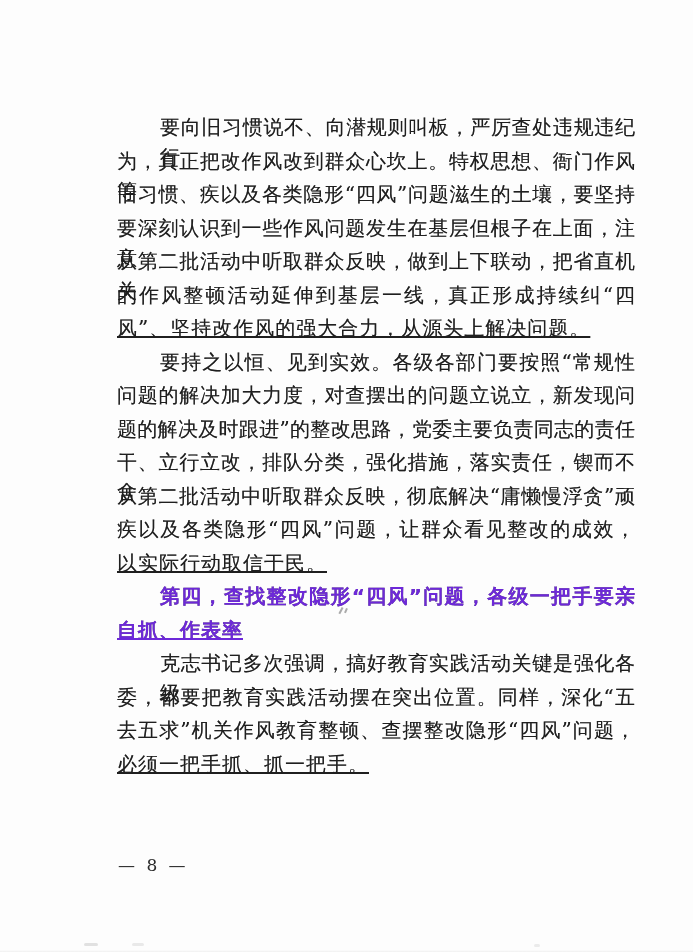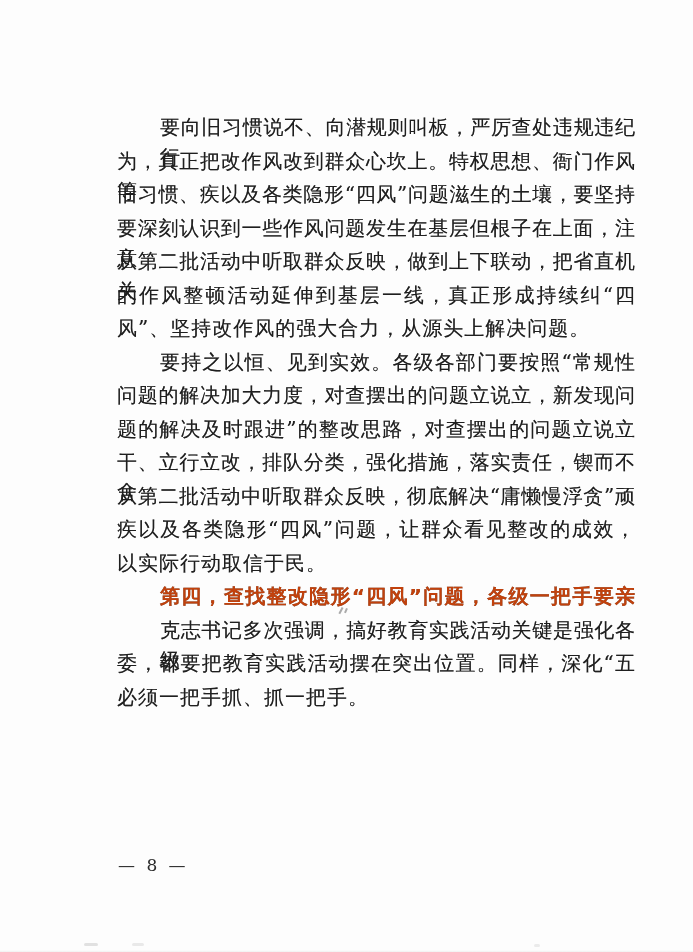--- a/index.html
+++ b/index.html
@@ -31,29 +31,30 @@
     word-break: break-all;
     height: 33.5px;
     overflow: visible;
   }
   .fill {
     text-align-last: justify;
   }
   .end {
     text-align-last: left;
     letter-spacing: 1px;
+    text-decoration: underline;
   }
   .indent {
     padding-left: 43px;
   }
   .indent.fill { width: 475px; }
   .heading {
     font-family: "DejaVu Sans", sans-serif;
     font-weight: bold;
-    color: #c2410c;
+    color: #6d28d9;
     text-shadow: 0 0 0.5px rgba(0,0,0,0.6);
   }
   .pagenum {
     position: absolute;
     left: 118px;
     top: 855px;
     font-family: "DejaVu Serif", serif;
     font-size: 17px;
     letter-spacing: 3px;
     color: #2b2b2b;
@@ -105,30 +106,32 @@
     <div class="line indent fill">要向旧习惯说不、向潜规则叫板，严厉查处违规违纪行</div>
     <div class="line fill">为，真正把改作风改到群众心坎上。特权思想、衙门作风等</div>
     <div class="line fill">旧习惯、疾以及各类隐形“四风”问题滋生的土壤，要坚持</div>
     <div class="line fill">要深刻认识到一些作风问题发生在基层但根子在上面，注意</div>
     <div class="line fill">从第二批活动中听取群众反映，做到上下联动，把省直机关</div>
     <div class="line fill">的作风整顿活动延伸到基层一线，真正形成持续纠“四</div>
     <div class="line end">风”、坚持改作风的强大合力，从源头上解决问题。</div>
 
     <div class="line indent fill">要持之以恒、见到实效。各级各部门要按照“常规性</div>
     <div class="line fill">问题的解决加大力度，对查摆出的问题立说立，新发现问</div>
-    <div class="line fill">题的解决及时跟进”的整改思路，对查摆出的问题立说立</div>
+    <div class="line fill">题的解决及时跟进”的整改思路，党委主要负责同志的责任</div>
     <div class="line fill">干、立行立改，排队分类，强化措施，落实责任，锲而不舍</div>
     <div class="line fill">从第二批活动中听取群众反映，彻底解决“庸懒慢浮贪”顽</div>
     <div class="line fill">疾以及各类隐形“四风”问题，让群众看见整改的成效，</div>
     <div class="line end">以实际行动取信于民。</div>
 
     <div class="line heading indent fill">第四，查找整改隐形“四风”问题，各级一把手要亲</div>
+    <div class="line heading end">自抓、作表率</div>
 
     <div class="line indent fill">克志书记多次强调，搞好教育实践活动关键是强化各级</div>
     <div class="line fill">委，都要把教育实践活动摆在突出位置。同样，深化“五</div>
+    <div class="line fill">去五求”机关作风教育整顿、查摆整改隐形“四风”问题，</div>
     <div class="line end">必须一把手抓、抓一把手。</div>
   </div>
 
   <div class="pagenum">— 8 —</div>
 
   <div class="artifact-tick"></div>
   <div class="smudge s1"></div>
   <div class="smudge s2"></div>
   <div class="smudge s3"></div>
   <div class="bottom-edge"></div>

